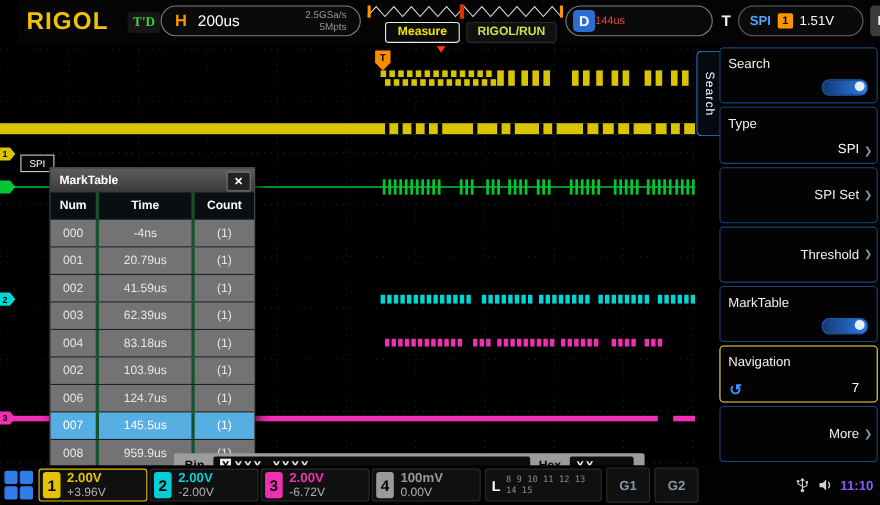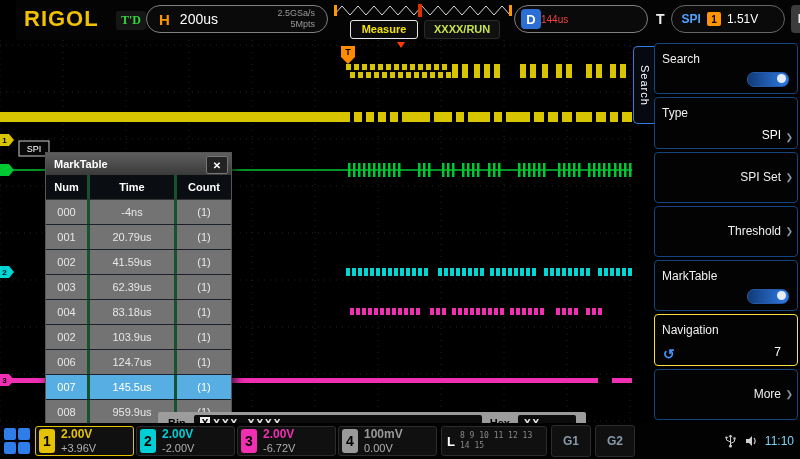--- a/index.html
+++ b/index.html
@@ -79,21 +79,21 @@
   .vals{display:flex;flex-direction:column;margin-left:6px;line-height:1.15;}
   .scale{font-size:12px;font-weight:bold;}
   .off{font-size:11px;color:#b0b0b0;}
   .lbox{width:106px;height:30px;margin-left:4px;background:#101010;border:1px solid #2c2c2c;border-radius:3px;display:flex;align-items:center;box-sizing:border-box;}
   .lbox .l{color:#fff;font-weight:bold;font-size:13px;margin:0 5px;}
   .ldigits{display:flex;flex-direction:column;line-height:1.25;font-family:"DejaVu Sans Mono",monospace;}
   .ldigits .r1{font-size:8px;color:#ddd;letter-spacing:2px;}
   .ldigits .r2{font-size:8px;color:#888;}
   .gbox{width:38px;height:30px;margin-left:4px;background:#101010;border:1px solid #2c2c2c;border-radius:3px;color:#8899aa;font-size:12px;font-weight:bold;display:flex;align-items:center;justify-content:center;}
   .status{margin-left:auto;margin-right:6px;display:flex;align-items:center;gap:7px;}
-  .clock{color:#7dd3fc;font-size:12px;font-weight:normal;}
+  .clock{color:#8b5cf6;font-size:12px;font-weight:bold;}
 </style>
 </head>
 <body>
 
 <div id="scope">
 
   <div id="topbar">
     <div class="logo">RIGOL</div>
     <div class="td-badge">T'D</div>
 
@@ -109,21 +109,21 @@
     <div class="waveind">
       <svg width="178" height="15">
         <polyline id="zig" points="0,12 8,3 16,12 24,3 32,12 40,3 48,12 56,3 64,12 72,3 80,12 88,3 96,12 104,3 112,12 120,3 128,12 136,3 144,12 152,3 160,12 168,3 176,12" fill="none" stroke="#dcdcdc" stroke-width="1"></polyline>
         <rect x="0" y="2" width="3" height="11" fill="#ff9500"></rect>
         <rect x="175" y="2" width="3" height="11" fill="#ff9500"></rect>
         <rect x="84" y="1" width="4" height="13" fill="#e03000"></rect>
       </svg>
     </div>
 
     <div class="measure-btn">Measure</div>
-    <div class="stoprun-btn">XXXX/RUN</div>
+    <div class="stoprun-btn">RIGOL/RUN</div>
 
     <div class="dbox">
       <span class="dbadge">D</span>
       <span class="dv">144us</span>
     </div>
 
     <div class="tsec">
       <span class="t">T</span>
       <div class="tbox">
         <span class="spi">SPI</span>

